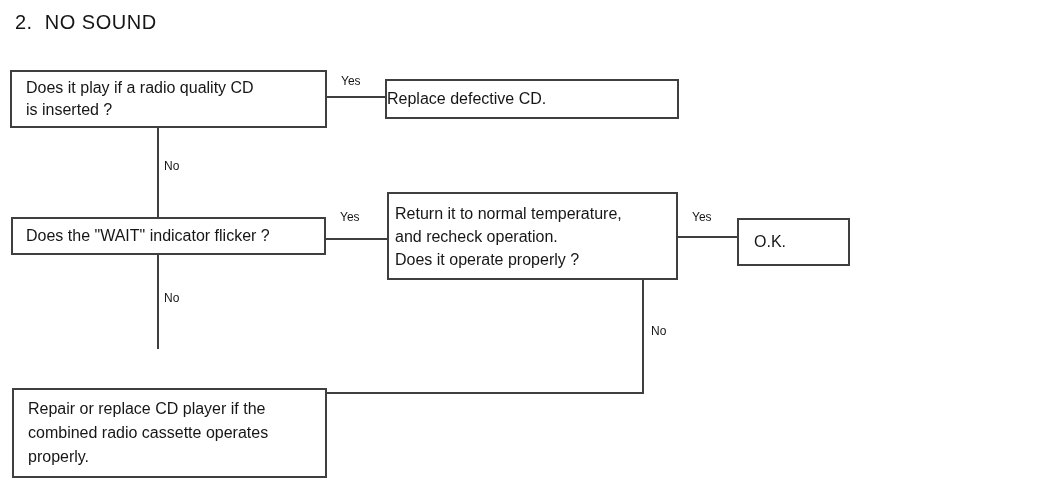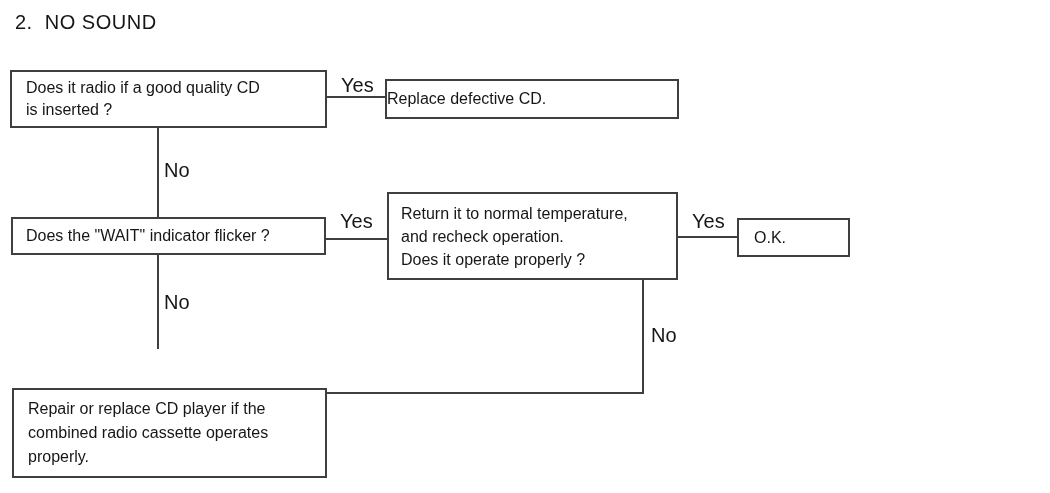--- a/index.html
+++ b/index.html
@@ -32,54 +32,54 @@
     background: #ffffff;
     display: flex;
     align-items: center;
     font-size: 16px;
     white-space: pre-line;
     color: #161616;
   }
   .box-a { left: 10px;  top: 70px;  width: 317px; height: 58px; padding-left: 14px; line-height: 22px; }
   .box-b { left: 385px; top: 79px;  width: 294px; height: 40px; }
   .box-c { left: 11px;  top: 217px; width: 315px; height: 38px; padding-left: 13px; }
-  .box-d { left: 387px; top: 192px; width: 291px; height: 88px; padding-left: 12px; line-height: 23px; }
-  .box-e { left: 737px; top: 218px; width: 113px; height: 39px; padding-left: 15px; }
+  .box-d { left: 387px; top: 192px; width: 291px; height: 88px; padding-left: 6px; line-height: 23px; }
+  .box-e { left: 737px; top: 218px; width: 113px; height: 48px; padding-left: 15px; }
   .box-f { left: 12px;  top: 349px; width: 315px; height: 90px; padding-left: 14px; line-height: 24px; margin-top: 39px; }
   .connector {
     position: absolute;
     background: #3f3f3f;
   }
   .c-yes-a   { left: 327px; top: 96px;  width: 58px;  height: 2px; }
   .c-no-a    { left: 157px; top: 128px; width: 2px;   height: 89px; }
   .c-yes-c   { left: 326px; top: 238px; width: 61px;  height: 2px; }
   .c-yes-d   { left: 678px; top: 236px; width: 59px;  height: 2px; }
   .c-no-c    { left: 157px; top: 255px; width: 2px;   height: 94px; }
   .c-no-d-v  { left: 642px; top: 280px; width: 2px;   height: 114px; }
   .c-no-d-h  { left: 327px; top: 392px; width: 317px; height: 2px; }
   .edge-label {
     position: absolute;
-    font-size: 20px;
+    font-size: 12px;
     color: #161616;
   }
   .l-yes-a { left: 341px; top: 74px;  }
   .l-no-a  { left: 164px; top: 159px; }
   .l-yes-c { left: 340px; top: 210px; }
   .l-yes-d { left: 692px; top: 210px; }
   .l-no-c  { left: 164px; top: 291px; }
   .l-no-d  { left: 651px; top: 324px; }
 </style>
 </head>
 <body>
 
 <div class="canvas">
 
   <div class="diagram-title">2.  NO SOUND</div>
 
-  <div class="flow-box box-a">Does it radio if a good quality CD
+  <div class="flow-box box-a">Does it play if a radio quality CD
 is inserted ?</div>
 
   <div class="flow-box box-b">Replace defective CD.</div>
 
   <div class="flow-box box-c">Does the "WAIT" indicator flicker ?</div>
 
   <div class="flow-box box-d">Return it to normal temperature,
 and recheck operation.
 Does it operate properly ?</div>
 

